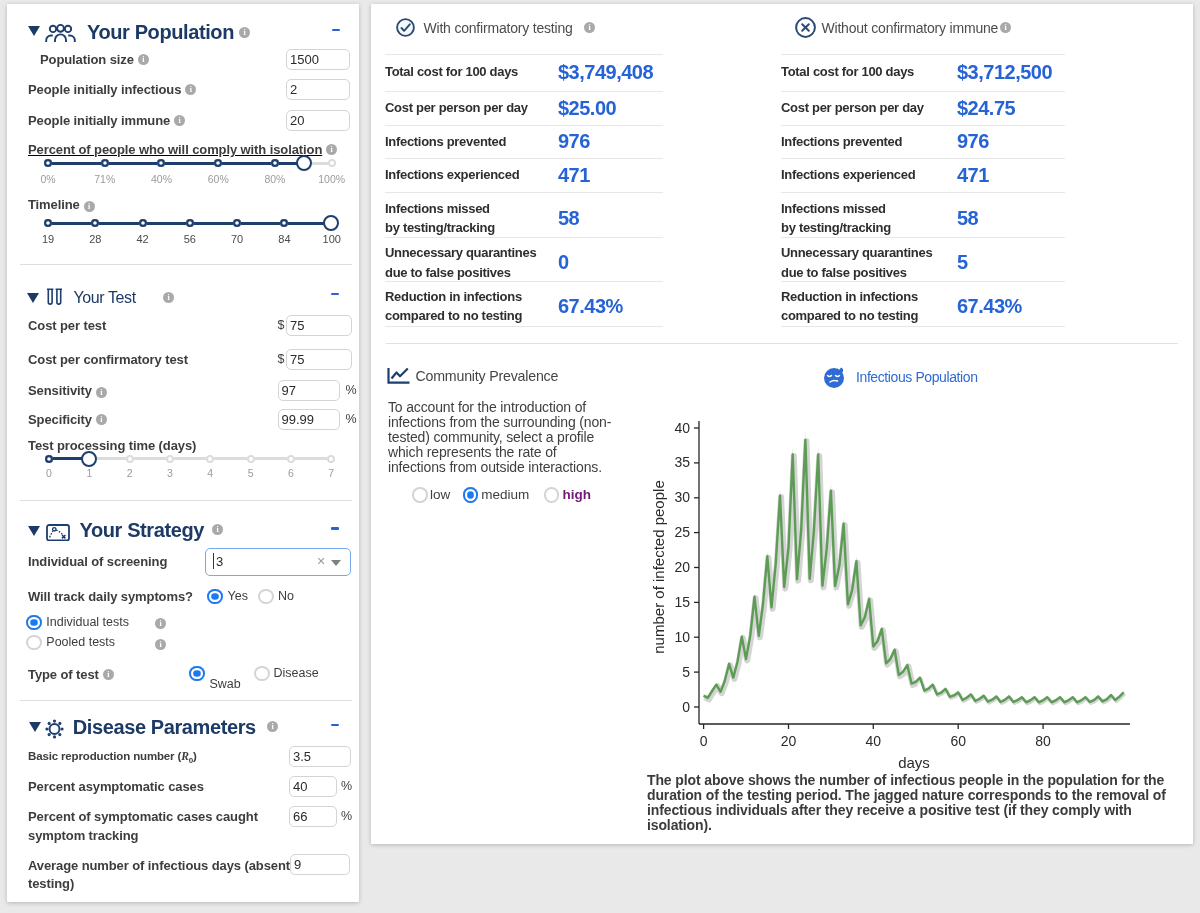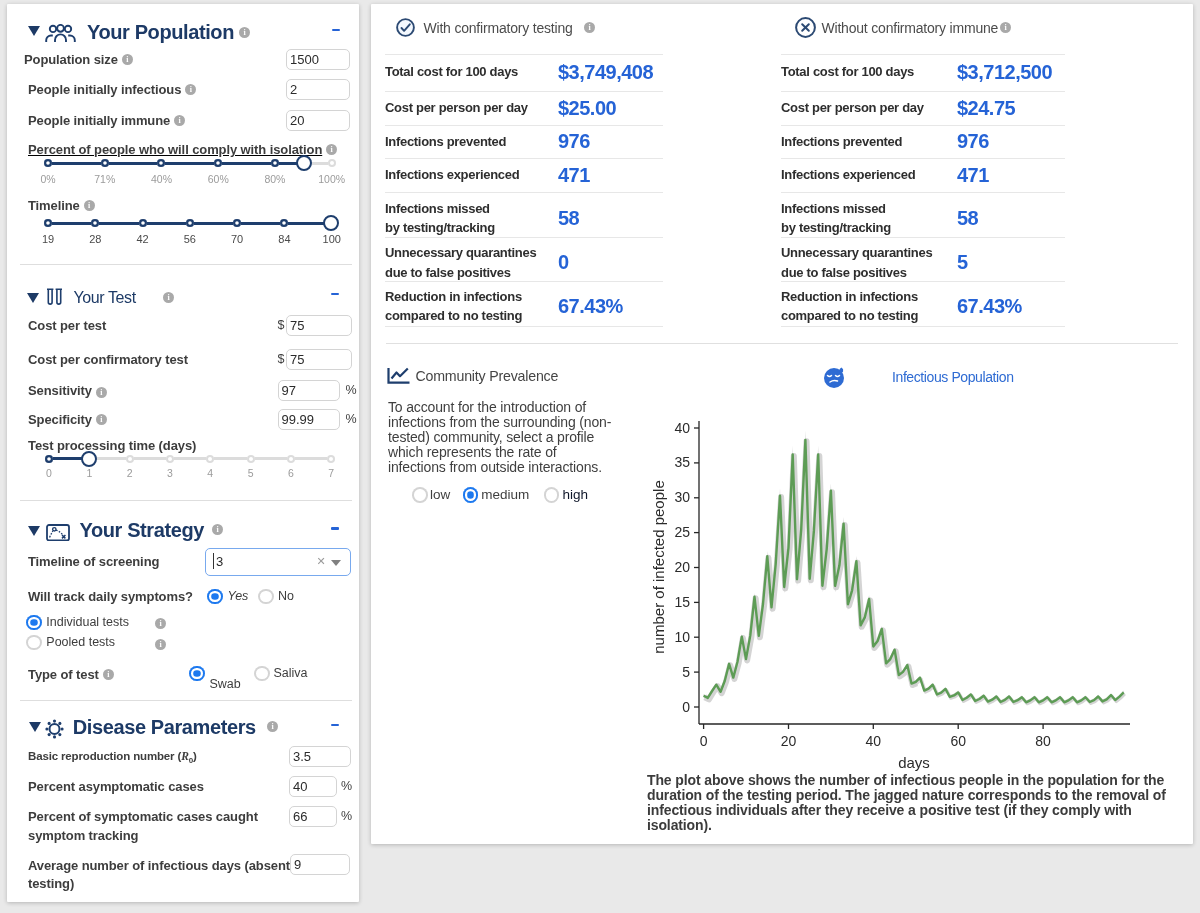--- a/index.html
+++ b/index.html
@@ -40,21 +40,21 @@
     <circle cx="23" cy="4.9" r="3.2" fill="none" stroke="#1e3e6d" stroke-width="1.9"></circle>
     <path d="M1.2 18 v-1.7 a4.8 4.8 0 0 1 4.8-4.8 h1.8" fill="none" stroke="#1e3e6d" stroke-width="1.9"></path>
     <path d="M10 18 v-2.1 a5.5 5.5 0 0 1 11 0 V18" fill="none" stroke="#1e3e6d" stroke-width="1.9"></path>
     <path d="M29.8 18 v-1.7 a4.8 4.8 0 0 0 -4.8-4.8 h-1.8" fill="none" stroke="#1e3e6d" stroke-width="1.9"></path>
   </svg>
 <div class="abs" style="left:87px;top:16.5px;font-size:20px;color:#1d3a66;font-weight:bold;letter-spacing:-0.4px;white-space:nowrap;line-height:30.0px;">Your Population</div>
 <div class="lrow" style="left:239px;top:26.5px;">
     <span class="info"></span>
   </div>
 <div class="minus" style="left:331.5px;top:28.7px;"></div>
-<div class="lrow" style="left:24px;top:52.5px;height:14px;">
+<div class="lrow" style="left:40px;top:52.5px;height:14px;">
     <span class="lbl">Population size</span>
     <span class="info"></span>
   </div>
 <div class="inp" style="left:286px;top:49px;width:64px;height:21px;">1500</div>
 <div class="lrow" style="left:28px;top:82.5px;height:14px;">
     <span class="lbl">People initially infectious</span>
     <span class="info"></span>
   </div>
 <div class="inp" style="left:286px;top:79px;width:64px;height:21px;">2</div>
 <div class="lrow" style="left:28px;top:113.0px;height:14px;">
@@ -74,21 +74,21 @@
 <div class="dot dotN" style="left:214.21999999999997px;top:159px;"></div>
 <div class="dot dotN" style="left:270.96px;top:159px;"></div>
 <div class="dot dotG" style="left:327.7px;top:159px;"></div>
 <div class="handle" style="left:296px;top:155px;"></div>
 <div class="tick10" style="left:48.0px;top:173.0px;">0%</div>
 <div class="tick10" style="left:104.74px;top:173.0px;">71%</div>
 <div class="tick10" style="left:161.48px;top:173.0px;">40%</div>
 <div class="tick10" style="left:218.21999999999997px;top:173.0px;">60%</div>
 <div class="tick10" style="left:274.96px;top:173.0px;">80%</div>
 <div class="tick10" style="left:331.7px;top:173.0px;">100%</div>
-<div class="lrow" style="left:28px;top:198.0px;height:14px;">
+<div class="lrow" style="left:28px;top:198.0px;height:14px;align-items:flex-end;">
     <span class="lbl">Timeline</span>
     <span class="info"></span>
   </div>
 <div class="rail" style="left:48px;top:221.5px;width:283.7px;background:#dcdcdc;"></div>
 <div class="rail" style="left:48px;top:221.5px;width:283.7px;background:#1e3e6d;"></div>
 <div class="dot dotN" style="left:44.0px;top:219px;"></div>
 <div class="dot dotN" style="left:91.28333333333333px;top:219px;"></div>
 <div class="dot dotN" style="left:138.56666666666666px;top:219px;"></div>
 <div class="dot dotN" style="left:185.85px;top:219px;"></div>
 <div class="dot dotN" style="left:233.13333333333333px;top:219px;"></div>
@@ -165,54 +165,54 @@
     <path d="M3.6 13.6 Q5.2 9.5 6.8 7.2" fill="none" stroke="#1e3e6d" stroke-width="1.3" stroke-dasharray="1.6 1.4"></path>
     <path d="M10 6.2 Q14.5 7.5 16.8 11.2" fill="none" stroke="#1e3e6d" stroke-width="1.3" stroke-dasharray="1.6 1.4"></path>
     <path d="M16 11 l3.4 3.4 M19.4 11 l-3.4 3.4" stroke="#1e3e6d" stroke-width="1.5"></path>
   </svg>
 <div class="abs" style="left:79.5px;top:514.5px;font-size:20px;color:#1d3a66;font-weight:bold;letter-spacing:-0.4px;white-space:nowrap;line-height:30.0px;">Your Strategy</div>
 <div class="lrow" style="left:212px;top:524px;">
     <span class="info"></span>
   </div>
 <div class="minus" style="left:330.5px;top:527.2px;"></div>
 <div class="lrow" style="left:28px;top:554.5px;height:14px;">
-    <span class="lbl">Timeline of screening</span>
+    <span class="lbl">Individual of screening</span>
   </div>
 <div class="abs" style="left:205px;top:547.5px;width:146px;height:28px;border:1.5px solid #78a9ee;border-radius:5px;background:#fff;"></div>
 <div class="abs" style="left:213px;top:553px;width:1px;height:16px;background:#333;"></div>
 <div class="abs" style="left:216px;top:551.75px;font-size:13px;color:#2b2b2b;font-weight:normal;letter-spacing:0px;white-space:nowrap;line-height:19.5px;">3</div>
 <div class="abs" style="left:316.5px;top:553.25px;font-size:11px;color:#9b9b9b;font-weight:normal;letter-spacing:0px;white-space:nowrap;line-height:16.5px;">✕</div>
 <svg class="abs" style="left:331px;top:559.5px;" width="10" height="6" viewBox="0 0 10 6">
     <path d="M0 0 h10 L5 6z" fill="#808080"></path>
   </svg>
 <div class="lrow" style="left:28px;top:589.5px;height:14px;">
     <span class="lbl">Will track daily symptoms?</span>
   </div>
 <div class="radio on" style="left:207.25px;top:588.75px;"></div>
-<div class="abs" style="left:227.5px;top:587.125px;font-size:12.5px;color:#3d3d3d;font-weight:normal;letter-spacing:0px;white-space:nowrap;line-height:18.75px;font-style:italic;">Yes</div>
+<div class="abs" style="left:227.5px;top:587.125px;font-size:12.5px;color:#3d3d3d;font-weight:normal;letter-spacing:0px;white-space:nowrap;line-height:18.75px;">Yes</div>
 <div class="radio off" style="left:258.05px;top:588.75px;"></div>
 <div class="abs" style="left:278px;top:587.125px;font-size:12.5px;color:#3d3d3d;font-weight:normal;letter-spacing:0px;white-space:nowrap;line-height:18.75px;">No</div>
 <div class="radio on" style="left:26.450000000000003px;top:614.75px;"></div>
 <div class="abs" style="left:46.3px;top:613.125px;font-size:12.5px;color:#3d3d3d;font-weight:normal;letter-spacing:0px;white-space:nowrap;line-height:18.75px;">Individual tests</div>
 <div class="lrow" style="left:155px;top:617.5px;">
     <span class="info"></span>
   </div>
 <div class="radio off" style="left:26.450000000000003px;top:634.55px;"></div>
 <div class="abs" style="left:46.3px;top:632.925px;font-size:12.5px;color:#3d3d3d;font-weight:normal;letter-spacing:0px;white-space:nowrap;line-height:18.75px;">Pooled tests</div>
 <div class="lrow" style="left:155px;top:639px;">
     <span class="info"></span>
   </div>
 <div class="lrow" style="left:28px;top:667.0px;height:14px;">
     <span class="lbl">Type of test</span>
     <span class="info"></span>
   </div>
 <div class="radio on" style="left:189.25px;top:665.85px;"></div>
 <div class="abs" style="left:209.5px;top:675px;font-size:12.5px;color:#3d3d3d;font-weight:normal;letter-spacing:0px;white-space:nowrap;line-height:18.75px;">Swab</div>
 <div class="radio off" style="left:254.05px;top:665.85px;"></div>
-<div class="abs" style="left:273.5px;top:664.225px;font-size:12.5px;color:#3d3d3d;font-weight:normal;letter-spacing:0px;white-space:nowrap;line-height:18.75px;">Saliva</div>
+<div class="abs" style="left:273.5px;top:664.225px;font-size:12.5px;color:#3d3d3d;font-weight:normal;letter-spacing:0px;white-space:nowrap;line-height:18.75px;">Disease</div>
 <div class="divider" style="left:20px;top:700px;width:332px;"></div>
 <div class="tri" style="left:29px;top:722px;"></div>
 <svg class="abs" style="left:44.5px;top:718.5px;" width="19" height="20" viewBox="0 0 19 20">
     <circle cx="9.5" cy="10" r="5" fill="none" stroke="#1e3e6d" stroke-width="2"></circle>
     <circle cx="17.10" cy="10.00" r="1.55" fill="#1e3e6d"></circle>
     <circle cx="14.87" cy="15.59" r="1.55" fill="#1e3e6d"></circle>
     <circle cx="9.50" cy="17.90" r="1.55" fill="#1e3e6d"></circle>
     <circle cx="4.13" cy="15.59" r="1.55" fill="#1e3e6d"></circle>
     <circle cx="1.90" cy="10.00" r="1.55" fill="#1e3e6d"></circle>
     <circle cx="4.13" cy="4.41" r="1.55" fill="#1e3e6d"></circle>
@@ -301,28 +301,28 @@
     <path d="M1.5 1 V15.6 H22.5" fill="none" stroke="#1e3e6d" stroke-width="2.2"></path>
     <path d="M4.5 11.5 L9.5 5.5 L13 9.2 L20.8 1.5" fill="none" stroke="#1e3e6d" stroke-width="2.2" stroke-linejoin="round"></path>
   </svg>
 <div class="abs" style="left:415.5px;top:366.35px;font-size:14.2px;color:#454545;font-weight:normal;letter-spacing:-0.2px;white-space:nowrap;line-height:21.299999999999997px;">Community Prevalence</div>
 <div class="abs" style="left:388px;top:399.5px;font-size:14px;line-height:15.1px;letter-spacing:-0.15px;color:#3f3f3f;">To account for the introduction of<br>infections from the surrounding (non-<br>tested) community, select a profile<br>which represents the rate of<br>infections from outside interactions.</div>
 <div class="radio off" style="left:412.35px;top:487.25px;"></div>
 <div class="abs" style="left:430px;top:484.875px;font-size:13.5px;color:#3f3f3f;font-weight:normal;letter-spacing:0px;white-space:nowrap;line-height:20.25px;">low</div>
 <div class="radio on" style="left:462.85px;top:487.25px;"></div>
 <div class="abs" style="left:481.2px;top:484.875px;font-size:13.5px;color:#3f3f3f;font-weight:normal;letter-spacing:0px;white-space:nowrap;line-height:20.25px;">medium</div>
 <div class="radio off" style="left:543.65px;top:487.25px;"></div>
-<div class="abs" style="left:562.5px;top:484.875px;font-size:13.5px;color:#0f172a;font-weight:normal;letter-spacing:0px;white-space:nowrap;line-height:20.25px;">high</div>
+<div class="abs" style="left:562.5px;top:484.875px;font-size:13.5px;color:#701a75;font-weight:bold;letter-spacing:0px;white-space:nowrap;line-height:20.25px;">high</div>
 <svg class="abs" style="left:823px;top:366px;" width="22" height="23" viewBox="0 0 22 23">
     <circle cx="11" cy="12" r="10" fill="#2e6bd3"></circle>
     <path d="M4.5 9.5 q2 2 4 0 M12.5 9.5 q2 2 4 0" fill="none" stroke="#fff" stroke-width="1.5" stroke-linecap="round"></path>
     <path d="M7 16 q3.5-2.5 7.5-1" fill="none" stroke="#fff" stroke-width="1.5" stroke-linecap="round"></path>
     <path d="M18.5 1.5 q2.4 1.8 1.6 3.9 q-0.9 1.8-2.8 1 q-1.8-0.9-1-2.7 q0.7-1.5 2.2-2.2z" fill="#2e6bd3"></path>
   </svg>
-<div class="abs" style="left:892px;top:366.5px;font-size:14px;color:#2e6bd3;font-weight:normal;letter-spacing:-0.4px;white-space:nowrap;line-height:21.0px;">Infectious Population</div>
+<div class="abs" style="left:856px;top:366.5px;font-size:14px;color:#2e6bd3;font-weight:normal;letter-spacing:-0.4px;white-space:nowrap;line-height:21.0px;">Infectious Population</div>
 <svg class="abs" style="left:640px;top:400px;" width="500" height="375" viewBox="640 400 500 375">
     <line x1="699" y1="421" x2="699" y2="724" stroke="#262626" stroke-width="1.3"></line>
 <line x1="699" y1="724" x2="1130" y2="724" stroke="#262626" stroke-width="1.3"></line>
 <line x1="694" y1="707.0" x2="699" y2="707.0" stroke="#262626" stroke-width="1.3"></line>
 <text x="690" y="711.5" text-anchor="end" class="tick">0</text>
 <line x1="694" y1="672.1" x2="699" y2="672.1" stroke="#262626" stroke-width="1.3"></line>
 <text x="690" y="676.6" text-anchor="end" class="tick">5</text>
 <line x1="694" y1="637.2" x2="699" y2="637.2" stroke="#262626" stroke-width="1.3"></line>
 <text x="690" y="641.8" text-anchor="end" class="tick">10</text>
 <line x1="694" y1="602.4" x2="699" y2="602.4" stroke="#262626" stroke-width="1.3"></line>

